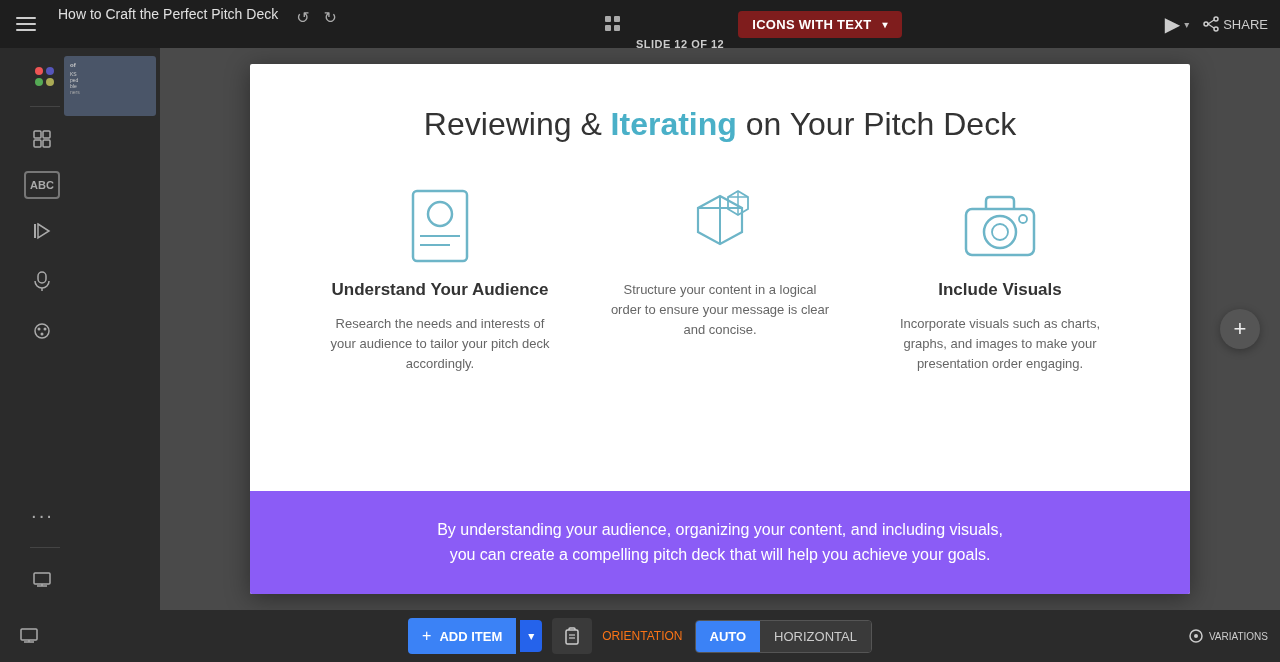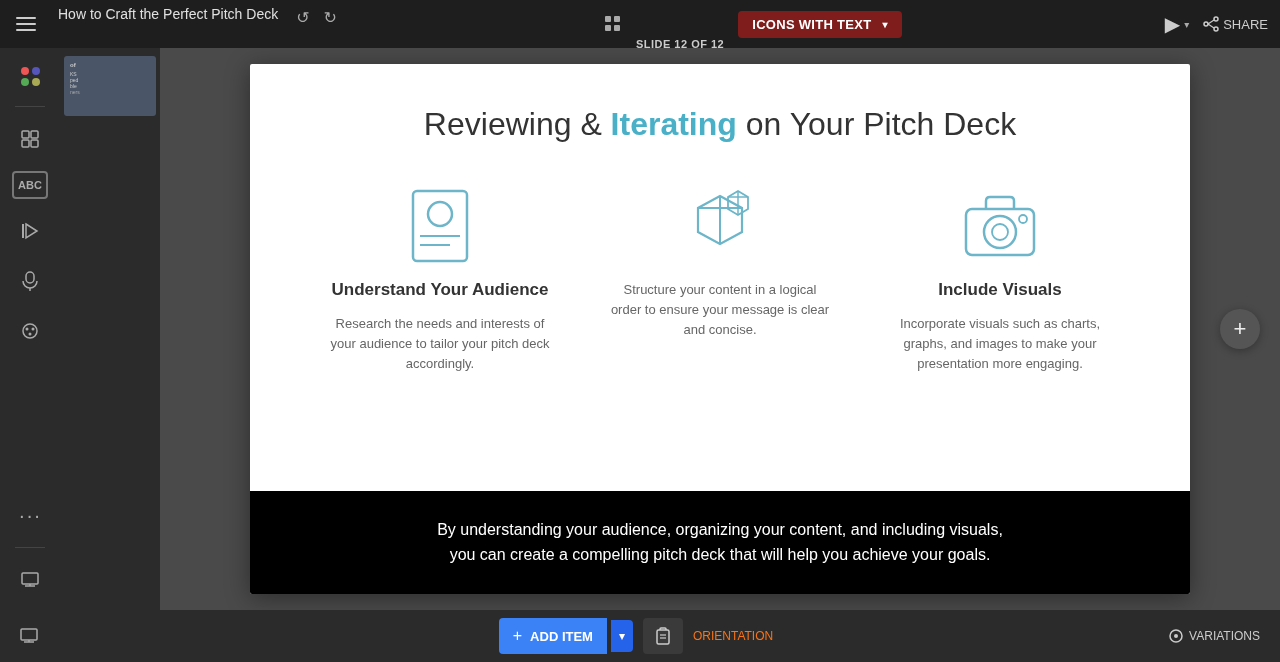--- a/index.html
+++ b/index.html
@@ -141,21 +141,21 @@
       display: flex;
       overflow: hidden;
     }
 
     
     .left-sidebar {
       width: 60px;
       background: #2b2b2b;
       display: flex;
       flex-direction: column;
-      align-items: center;
+      align-items: flex-end;
       padding: 12px 0;
       gap: 14px;
       flex-shrink: 0;
     }
     .sidebar-logo {
       width: 32px;
       height: 32px;
       display: flex;
       align-items: center;
       justify-content: center;
@@ -301,21 +301,21 @@
       font-weight: 600;
       color: #333;
     }
     .slide-item-desc {
       font-size: 13px;
       color: #666;
       line-height: 1.55;
       max-width: 220px;
     }
     .slide-footer {
-      background: #000000;
+      background: #8b5cf6;
       padding: 26px 80px;
       text-align: center;
     }
     .slide-footer-text {
       color: #fff;
       font-size: 16px;
       line-height: 1.6;
     }
 
     
@@ -410,25 +410,25 @@
     .orient-horizontal {
       background: #3a3a3a;
       color: #ccc;
       border: none;
       padding: 8px 14px;
       font-size: 13px;
       cursor: pointer;
     }
     .variations-btn {
       position: absolute;
-      right: 20px;
+      right: 12px;
       background: none;
       border: none;
       color: #ccc;
-      font-size: 12px;
+      font-size: 10px;
       cursor: pointer;
       display: flex;
       align-items: center;
       gap: 6px;
     }
     .slides-btn {
       position: absolute;
       left: 20px;
       background: none;
       border: none;
@@ -609,21 +609,21 @@
 
                 <circle cx="40" cy="41" r="16" stroke="#6db5c8" stroke-width="2.5"></circle>
                 <circle cx="40" cy="41" r="8" stroke="#6db5c8" stroke-width="1.8"></circle>
 
                 <path d="M26 18 L26 10 Q26 6 30 6 L50 6 Q54 6 54 10 L54 18" stroke="#6db5c8" stroke-width="2.5" fill="none"></path>
 
                 <circle cx="63" cy="28" r="4" stroke="#6db5c8" stroke-width="1.8"></circle>
               </svg>
             </div>
             <div class="slide-item-title">Include Visuals</div>
-            <div class="slide-item-desc">Incorporate visuals such as charts, graphs, and images to make your presentation more engaging.</div>
+            <div class="slide-item-desc">Incorporate visuals such as charts, graphs, and images to make your presentation order engaging.</div>
           </div>
 
         </div>
       </div>
 
       <div class="slide-footer">
         <p class="slide-footer-text">By understanding your audience, organizing your content, and including visuals,<br>you can create a compelling pitch deck that will help you achieve your goals.</p>
       </div>
     </div>
 
@@ -652,20 +652,24 @@
       <svg width="16" height="18" viewBox="0 0 16 18" fill="none">
         <rect x="2" y="3" width="12" height="14" rx="1.5" stroke="#ccc" stroke-width="1.5"></rect>
         <path d="M5 3V2a1 1 0 011-1h4a1 1 0 011 1v1" stroke="#ccc" stroke-width="1.5"></path>
         <line x1="5" y1="8" x2="11" y2="8" stroke="#ccc" stroke-width="1.2"></line>
         <line x1="5" y1="11" x2="11" y2="11" stroke="#ccc" stroke-width="1.2"></line>
       </svg>
     </button>
 
     <span class="orientation-label">ORIENTATION</span>
 
+    <div class="orientation-toggle">
+      <button class="orient-auto">AUTO</button>
+      <button class="orient-horizontal">HORIZONTAL</button>
+    </div>
   </div>
 
   <button class="variations-btn">
     <svg width="14" height="14" viewBox="0 0 14 14" fill="none">
       <circle cx="7" cy="7" r="6" stroke="#ccc" stroke-width="1.5"></circle>
       <circle cx="7" cy="7" r="2" fill="#ccc"></circle>
     </svg>
     <span>VARIATIONS</span>
   </button>
 </div>

